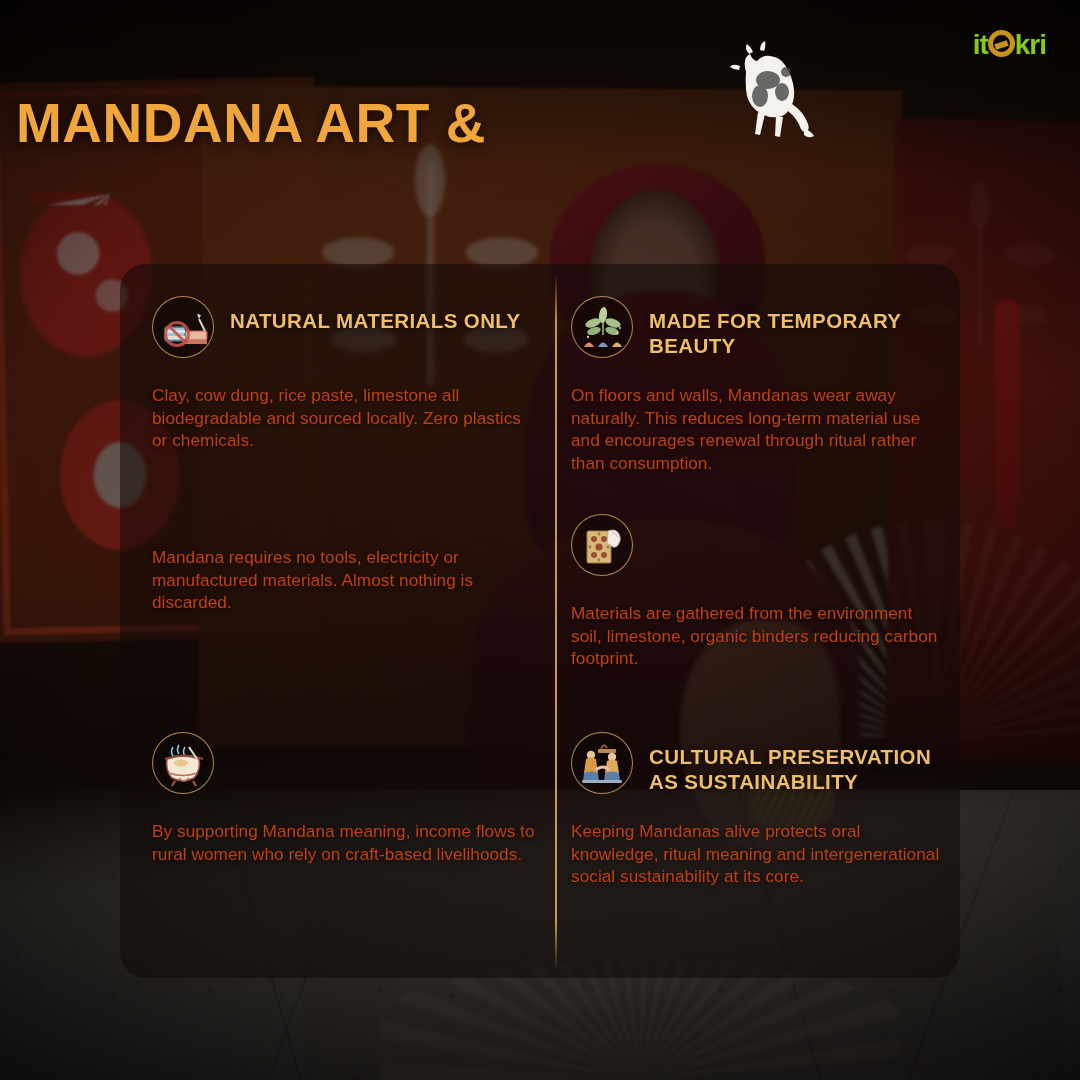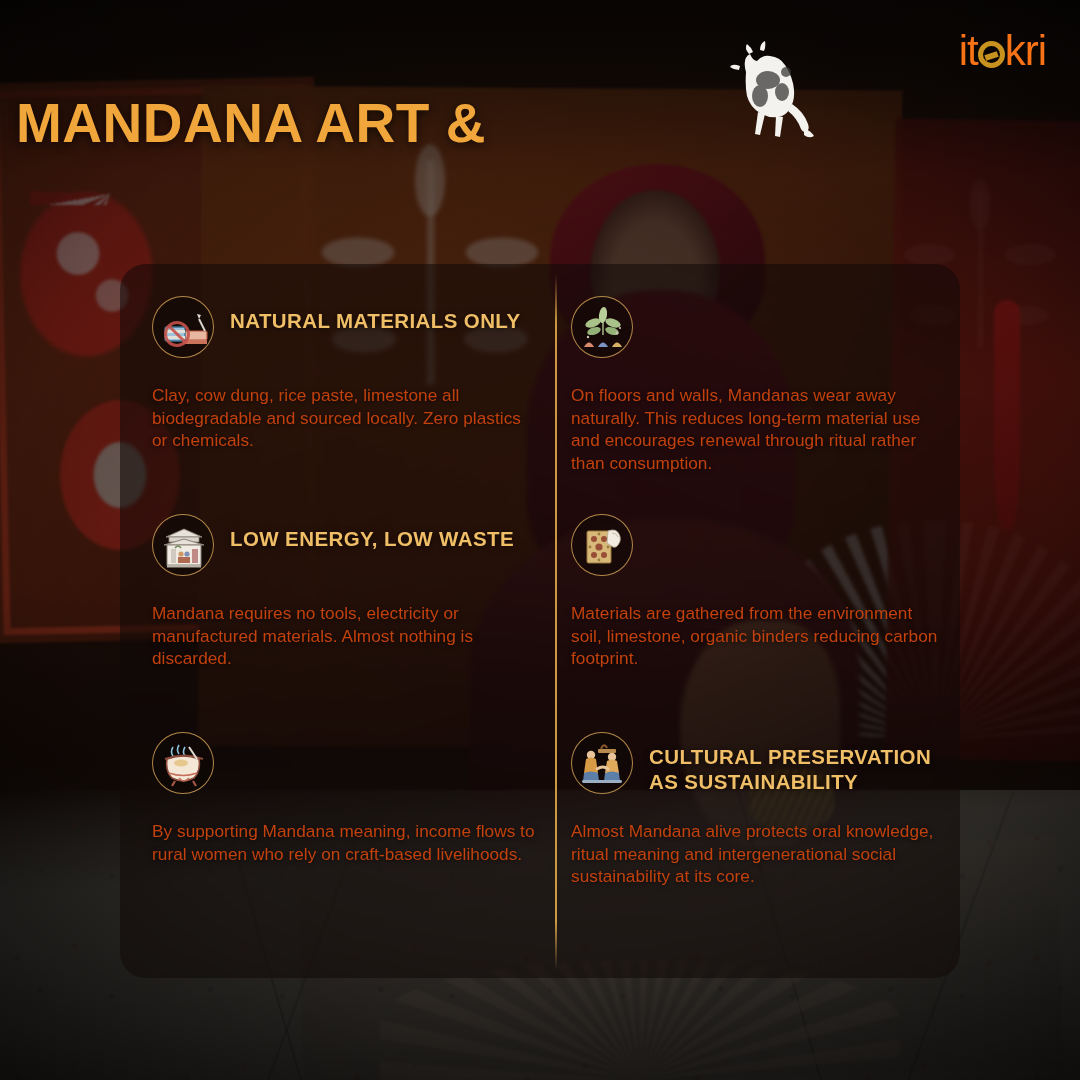--- a/index.html
+++ b/index.html
@@ -198,22 +198,22 @@
   .vignette{
     position:absolute; inset:0;
     background:
       radial-gradient(ellipse 78% 68% at 50% 46%, rgba(0,0,0,0) 0%, rgba(0,0,0,.30) 62%, rgba(0,0,0,.72) 100%),
       linear-gradient(to bottom, rgba(10,6,4,.78) 0%, rgba(10,6,4,.30) 16%, rgba(10,6,4,.18) 55%, rgba(10,6,4,.55) 88%, rgba(10,6,4,.70) 100%);
   }
 
   
   .logo{
     position:absolute; right:34px; top:30px;
-    font-size:42px; font-weight:400; letter-spacing:-1px;
-    color:#f97316;
+    font-size:28px; font-weight:700; letter-spacing:-1px;
+    color:#84cc16;
     line-height:1;
   }
   .logo .dot-o{
     display:inline-block; position:relative;
     width:27px; height:27px; border-radius:50%;
     border:5px solid #C8921F; vertical-align:-3px;
   }
   .logo .dot-o::after{
     content:""; position:absolute; left:2px; top:7px;
     width:13px; height:6px; background:#C8921F; transform:rotate(-18deg);
@@ -389,43 +389,26 @@
             <ellipse cx="22" cy="34" rx="7" ry="3.6" fill="#93b277" transform="rotate(-18 22 34)"></ellipse>
             <ellipse cx="40" cy="34" rx="7" ry="3.6" fill="#93b277" transform="rotate(18 40 34)"></ellipse>
             <path d="M12 50 q5 -9 10 0z" fill="#d98a6e"></path>
             <path d="M26 50 q5 -9 10 0z" fill="#7e93c4"></path>
             <path d="M40 50 q5 -9 10 0z" fill="#d9b165"></path>
             <circle cx="45" cy="36" r="1.5" fill="#cfc6b6"></circle>
             <circle cx="48" cy="31" r="1.1" fill="#cfc6b6"></circle>
             <circle cx="16" cy="40" r="1.2" fill="#cfc6b6"></circle>
           </svg>
         </div>
+        <div class="card-title">MADE FOR TEMPORARY BEAUTY</div>
       </div>
       <div class="card-body">On floors and walls, Mandanas wear away naturally. This reduces long-term material use and encourages renewal through ritual rather than consumption.</div>
     </div>
 
     <div class="card">
-      <div class="card-head">
-        <div class="icon-circle">
-          <svg width="62" height="62" viewBox="0 0 62 62">
-            <path d="M13 22 l18 -8 l18 8 z" fill="#e6e2da" stroke="#8a8176" stroke-width="1"></path>
-            <rect x="16" y="22" width="30" height="5" fill="#d9d4cb" stroke="#8a8176" stroke-width=".8"></rect>
-            <path d="M11 30 l20 -6 l20 6 z" fill="#e6e2da" stroke="#8a8176" stroke-width="1"></path>
-            <rect x="14" y="30" width="34" height="20" fill="#efebe3" stroke="#8a8176" stroke-width="1"></rect>
-            <rect x="18" y="34" width="5" height="14" fill="#cfc9bf"></rect>
-            <rect x="39" y="34" width="6" height="14" fill="#c08a86"></rect>
-            <rect x="25" y="42" width="12" height="6" fill="#b06a50"></rect>
-            <circle cx="28" cy="39" r="2.6" fill="#cf9a64"></circle>
-            <circle cx="34" cy="39" r="2.6" fill="#7f8fb5"></circle>
-            <path d="M22 33 q3 -4 6 0" stroke="#6f8a5d" stroke-width="1.4" fill="none"></path>
-            <rect x="14" y="50" width="34" height="2.5" fill="#b8b2a7"></rect>
-          </svg>
-        </div>
-        <div class="card-title">LOW ENERGY, LOW WASTE</div>
-      </div>
       <div class="card-body">Mandana requires no tools, electricity or manufactured materials. Almost nothing is discarded.</div>
     </div>
 
     <div class="card right">
       <div class="card-head">
         <div class="icon-circle">
           <svg width="62" height="62" viewBox="0 0 62 62">
             <rect x="15" y="16" width="24" height="32" rx="1.5" fill="#d8b878" stroke="#9a7638" stroke-width="1"></rect>
             <g fill="#8e3a2c" opacity=".85">
               <circle cx="22" cy="24" r="3"></circle>
@@ -479,17 +462,17 @@
             <path d="M12 40 q7 -3 14 0 l1 8 l-16 0z" fill="#5b7fa8"></path>
             <circle cx="40" cy="24" r="4.2" fill="#e8c49a"></circle>
             <path d="M35 28 q5 -3 10 0 l2 12 l-14 0z" fill="#e0a95c"></path>
             <path d="M33 40 q7 -3 14 0 l1 8 l-16 0z" fill="#5b7fa8"></path>
             <path d="M25 36 q6 -4 11 0" stroke="#e8c49a" stroke-width="3" fill="none" stroke-linecap="round"></path>
             <rect x="10" y="47" width="40" height="3" rx="1.4" fill="#9aaec4"></rect>
           </svg>
         </div>
         <div class="card-title">CULTURAL PRESERVATION AS SUSTAINABILITY</div>
       </div>
-      <div class="card-body">Almost Mandana alive protects oral knowledge, ritual meaning and intergenerational social sustainability at its core.</div>
+      <div class="card-body">Keeping Mandanas alive protects oral knowledge, ritual meaning and intergenerational social sustainability at its core.</div>
     </div>
 
   </div>
 </div>
 
 </body></html>

